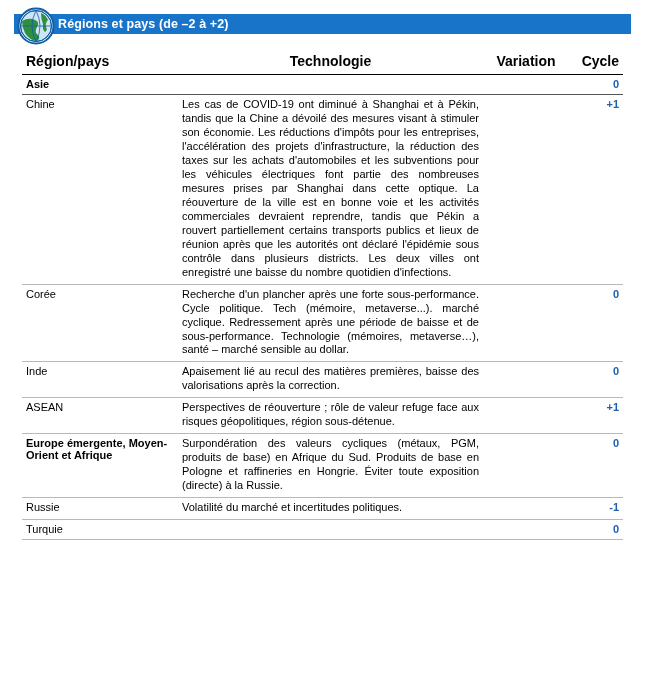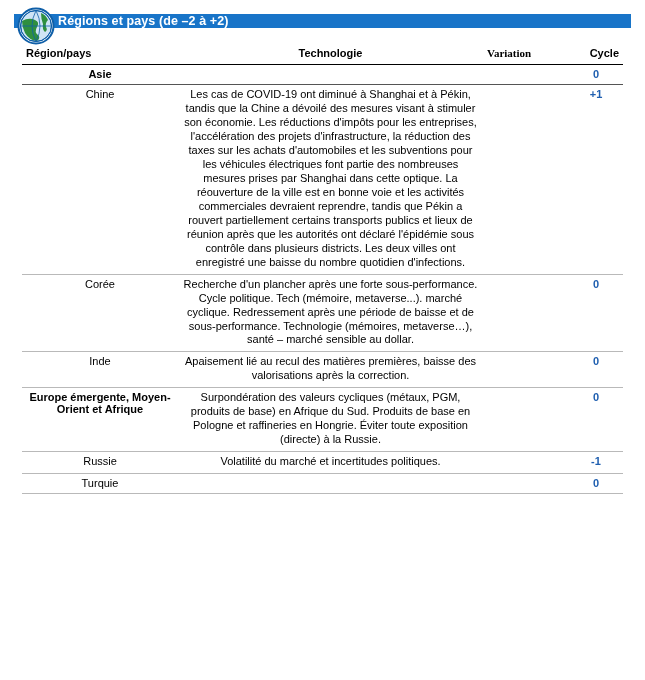--- a/index.html
+++ b/index.html
@@ -18,21 +18,21 @@
     width: 645px;
     height: 680px;
     position: relative;
     box-sizing: border-box;
   }
 
   
   .banner {
     position: relative;
     margin: 14px 14px 0 14px;
-    height: 14px;
+    height: 20px;
     background: #1874c8;
     display: flex;
     align-items: center;
   }
   .banner-title {
     color: #ffffff;
     font-size: 12.5px;
     font-weight: bold;
     padding-left: 44px;
     letter-spacing: 0.1px;
@@ -48,40 +48,39 @@
   
   .table-wrap {
     margin: 16px 22px 0 22px;
   }
   table.report {
     width: 100%;
     border-collapse: collapse;
     table-layout: fixed;
   }
   table.report th {
-    font-size: 11px;
+    font-size: 14px;
     font-weight: bold;
     padding: 3px 4px 5px 4px;
     vertical-align: bottom;
     margin-left: 20px;
   }
   thead tr {
     border-bottom: 1.6px solid #000000;
   }
   th.col-region { text-align: left; width: 148px; }
   th.col-comment { text-align: center; }
-  th.col-var { text-align: left; width: 78px; padding-right: 10px; font-family: Liberation Serif, serif; }
+  th.col-var { text-align: center; width: 78px; padding-right: 10px; }
   th.col-note { text-align: right; width: 46px; padding-right: 2px; }
 
   table.report td {
     font-size: 11px;
     vertical-align: top;
     padding: 3px 4px 4px 4px;
     border-bottom: 0.8px solid #b9b9b9;
-    text-align: center;
   }
   td.region {
     text-align: left;
     padding-left: 4px;
   }
   td.comment {
     text-align: justify;
     text-justify: inter-word;
     line-height: 1.27;
     padding-left: 6px;
@@ -157,20 +156,26 @@
             <td class="comment">Recherche d'un plancher après une forte sous-performance. Cycle politique. Tech (mémoire, metaverse...). marché cyclique. Redressement après une période de baisse et de sous-performance. Technologie (mémoires, metaverse…), santé – marché sensible au dollar.</td>
             <td class="var"></td>
             <td class="note">0</td>
           </tr>
           <tr class="item">
             <td class="region">Inde</td>
             <td class="comment">Apaisement lié au recul des matières premières, baisse des valorisations après la correction.</td>
             <td class="var"></td>
             <td class="note">0</td>
           </tr>
+          <tr class="item">
+            <td class="region">ASEAN</td>
+            <td class="comment">Perspectives de réouverture ; rôle de valeur refuge face aux risques géopolitiques, région sous-détenue.</td>
+            <td class="var"></td>
+            <td class="note">+1</td>
+          </tr>
           <tr class="strong heavy-top">
             <td class="region">Europe émergente, Moyen-Orient et Afrique</td>
             <td class="comment">Surpondération des valeurs cycliques (métaux, PGM, produits de base) en Afrique du Sud. Produits de base en Pologne et raffineries en Hongrie. Éviter toute exposition (directe) à la Russie.</td>
             <td class="var"></td>
             <td class="note">0</td>
           </tr>
           <tr class="item">
             <td class="region">Russie</td>
             <td class="comment">Volatilité du marché et incertitudes politiques.</td>
             <td class="var"></td>

